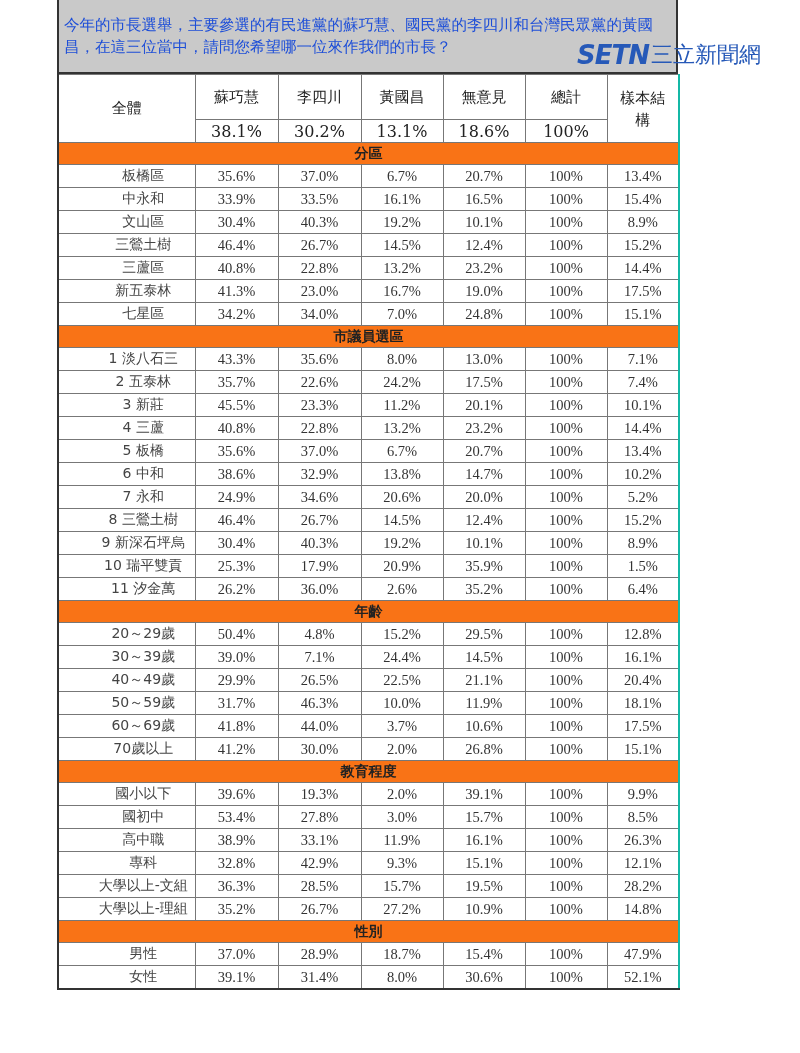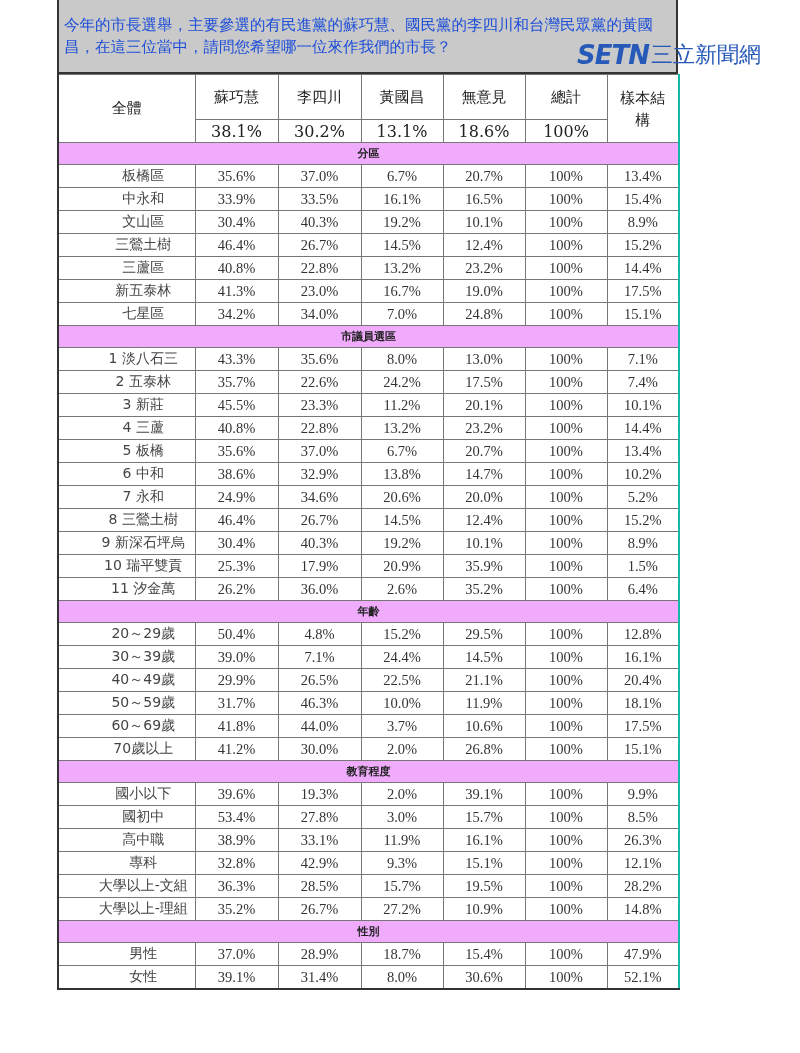--- a/index.html
+++ b/index.html
@@ -4,21 +4,21 @@
 <style>
   html,body{margin:0;padding:0;background:#fff;}
   body{width:800px;height:1053px;position:relative;overflow:hidden;font-family:"DejaVu Serif","Liberation Serif",serif;color:#222;}
   .doc{position:absolute;left:57px;top:0;width:621px;}
   .title{background:#c9c9c9;border:2px solid #333;border-top:none;padding:14px 6px 8px 5px;height:50px;font-family:"DejaVu Sans","Liberation Sans",sans-serif;font-size:15.5px;line-height:22px;color:#1d4ed8;}
   table{border-collapse:collapse;width:621px;table-layout:fixed;border-left:2px solid #333;border-right:2px solid #14b8a6;border-bottom:2px solid #333;}
   td,th{border:1px solid #777;text-align:center;padding:0;font-weight:normal;}
   th{font-family:"DejaVu Sans","Liberation Sans",sans-serif;font-size:15px;}
   .hdr1 th{height:44px;}
   .hdr2 td{height:22px;font-size:16px;}
-  .sec td{background:#f0abfc;height:21px;font-family:Liberation Serif, serif;font-size:11px;font-weight:bold;color:#222;}
+  .sec td{background:#f97316;height:21px;font-family:Liberation Serif, serif;font-size:14px;font-weight:bold;color:#222;}
   .row td{height:22px;font-size:14.5px;color:#333;font-family:"Liberation Serif",serif;}
   .row td.lbl{font-family:"DejaVu Sans","Liberation Sans",sans-serif;font-size:14px;color:#444;padding-left:33px;}
   .logo{position:absolute;left:577px;top:17px;height:28px;display:flex;align-items:center;font-family:"DejaVu Sans","Liberation Sans",sans-serif;margin-top:24px;}
   .logo .setn{color:#2659b8;font-weight:bold;font-style:italic;font-size:26px;letter-spacing:-1px;}
   .logo .cn{color:#2659b8;font-size:22px;margin-left:2px;}
   .notes{position:absolute;left:57px;top:1003px;font-family:"DejaVu Sans","Liberation Sans",sans-serif;font-size:13.5px;line-height:21px;color:#333;}
   .notes b{color:#111;}
 </style>
 </head>
 <body>

